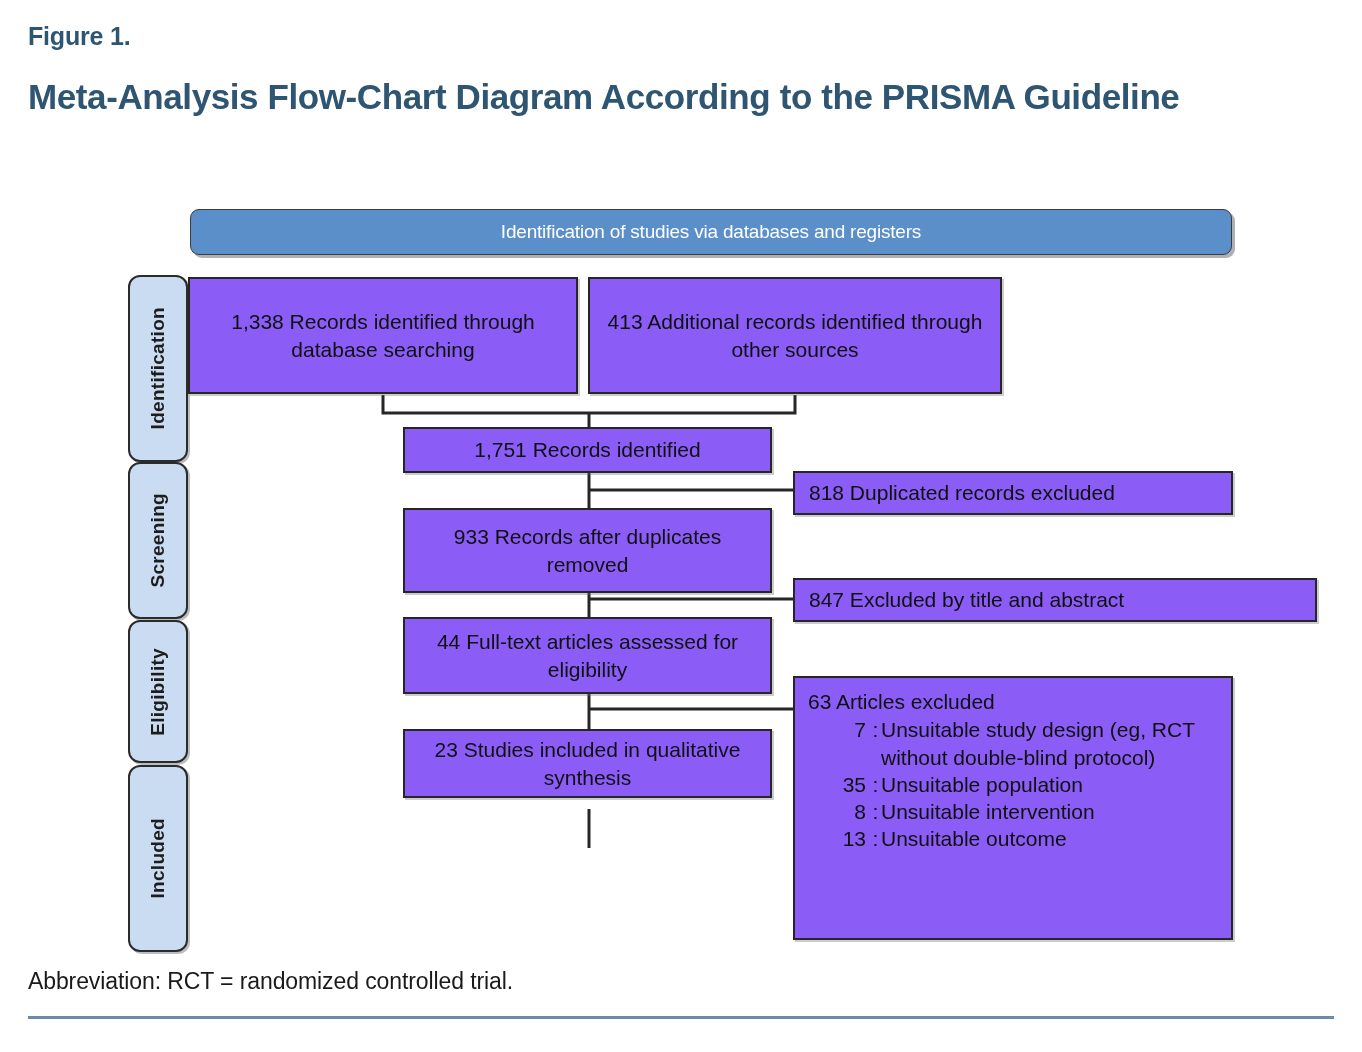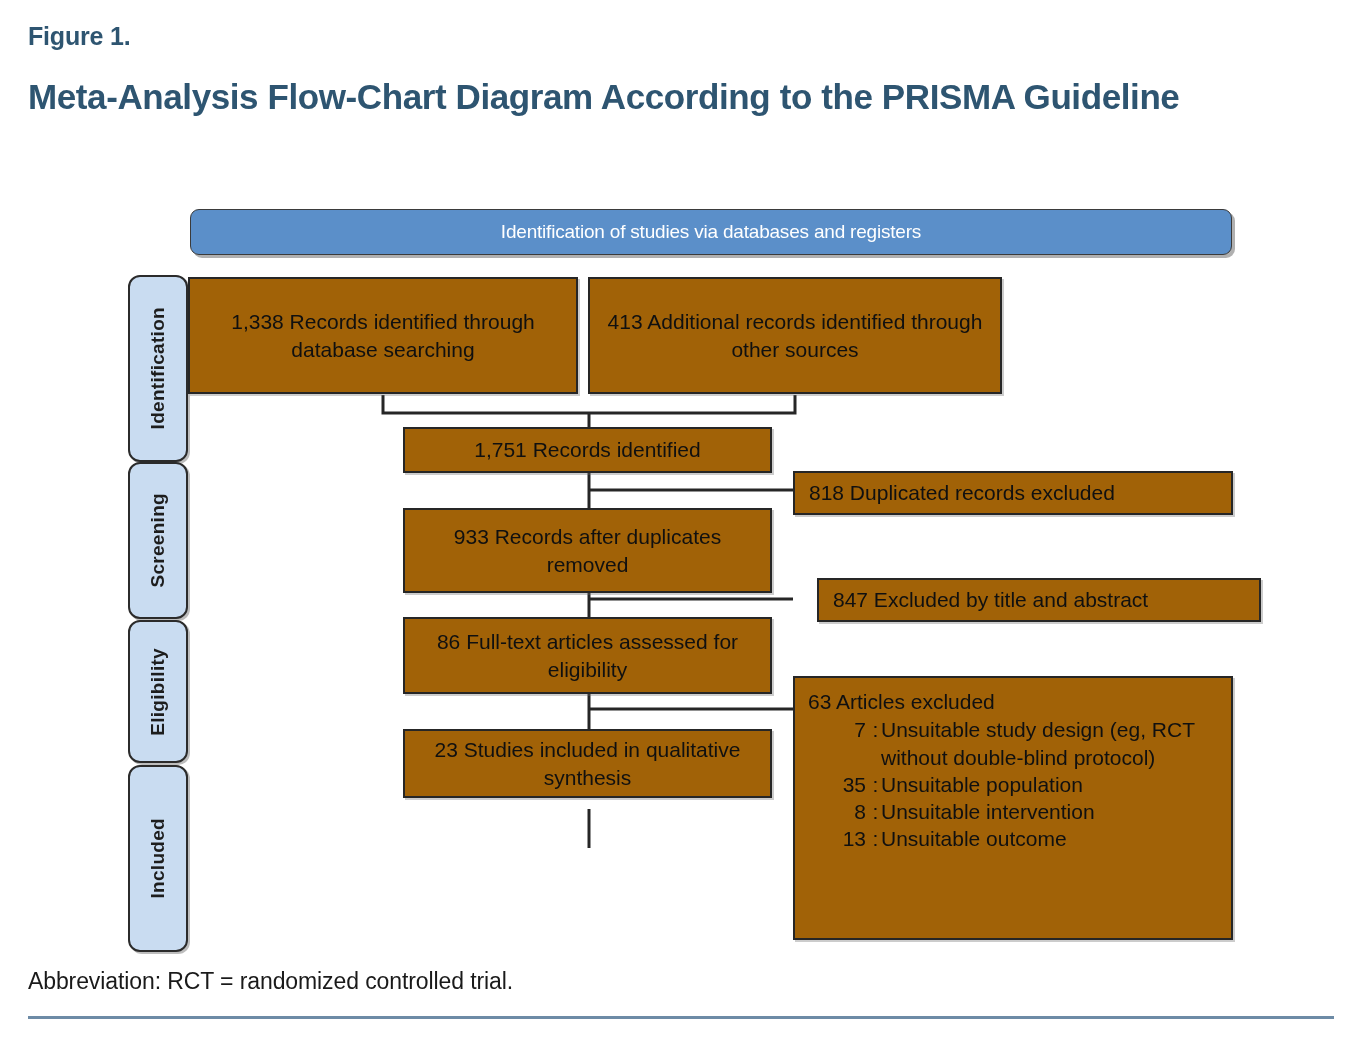--- a/index.html
+++ b/index.html
@@ -46,21 +46,21 @@
     display:flex;align-items:center;justify-content:center;
   }
   .stage-pill span{
     writing-mode:vertical-rl;transform:rotate(180deg);
     font-size:19px;font-weight:bold;color:#1d1d1d;letter-spacing:0.3px;
     white-space:nowrap;
   }
 
   
   .fbox{
-    position:absolute;background:#a16207;
+    position:absolute;background:#8b5cf6;
     border:2px solid #262626;
     box-shadow:2px 2px 0 rgba(110,110,110,.35);
     display:flex;align-items:center;justify-content:center;
     text-align:center;box-sizing:border-box;
     font-size:21px;color:#101010;line-height:1.30;
     padding:4px 8px;
   }
   .fbox.left-align{
     justify-content:center;text-align:left;
     align-items:flex-start;padding:10px 10px 10px 13px;
@@ -136,28 +136,28 @@
   </div>
 
   <div class="fbox" style="left:188px;top:277px;width:390px;height:117px;">1,338 Records identified through database searching</div>
 
   <div class="fbox" style="left:588px;top:277px;width:414px;height:117px;">413 Additional records identified through other sources</div>
 
   <div class="fbox" style="left:403px;top:427px;width:369px;height:46px;">1,751 Records identified</div>
 
   <div class="fbox" style="left:403px;top:508px;width:369px;height:85px;">933 Records after duplicates removed</div>
 
-  <div class="fbox" style="left:403px;top:617px;width:369px;height:77px;">86 Full-text articles assessed for eligibility</div>
+  <div class="fbox" style="left:403px;top:617px;width:369px;height:77px;">44 Full-text articles assessed for eligibility</div>
 
   <div class="fbox" style="left:403px;top:729px;width:369px;height:69px;">23 Studies included in qualitative synthesis</div>
 
 
   <div class="fbox" style="left:793px;top:471px;width:440px;height:44px;padding-left:14px;justify-content:flex-start;text-align:center;">818 Duplicated records excluded</div>
 
-  <div class="fbox" style="left:793px;top:578px;width:444px;height:44px;padding-left:14px;justify-content:flex-start;text-align:left;margin-left:24px;">847 Excluded by title and abstract</div>
+  <div class="fbox" style="left:793px;top:578px;width:524px;height:44px;padding-left:14px;justify-content:flex-start;text-align:left;">847 Excluded by title and abstract</div>
 
   <div class="fbox left-align" style="left:793px;top:676px;width:440px;height:264px;">
     <div class="excl-wrap">
       <div class="excl-head">63 Articles excluded</div>
       <div class="excl-rows">
 
         <div class="excl-row">
           <span class="excl-num">7</span>
           <span class="excl-colon">:</span>
           <span class="excl-txt">Unsuitable study design (eg, RCT without double-blind protocol)</span>

